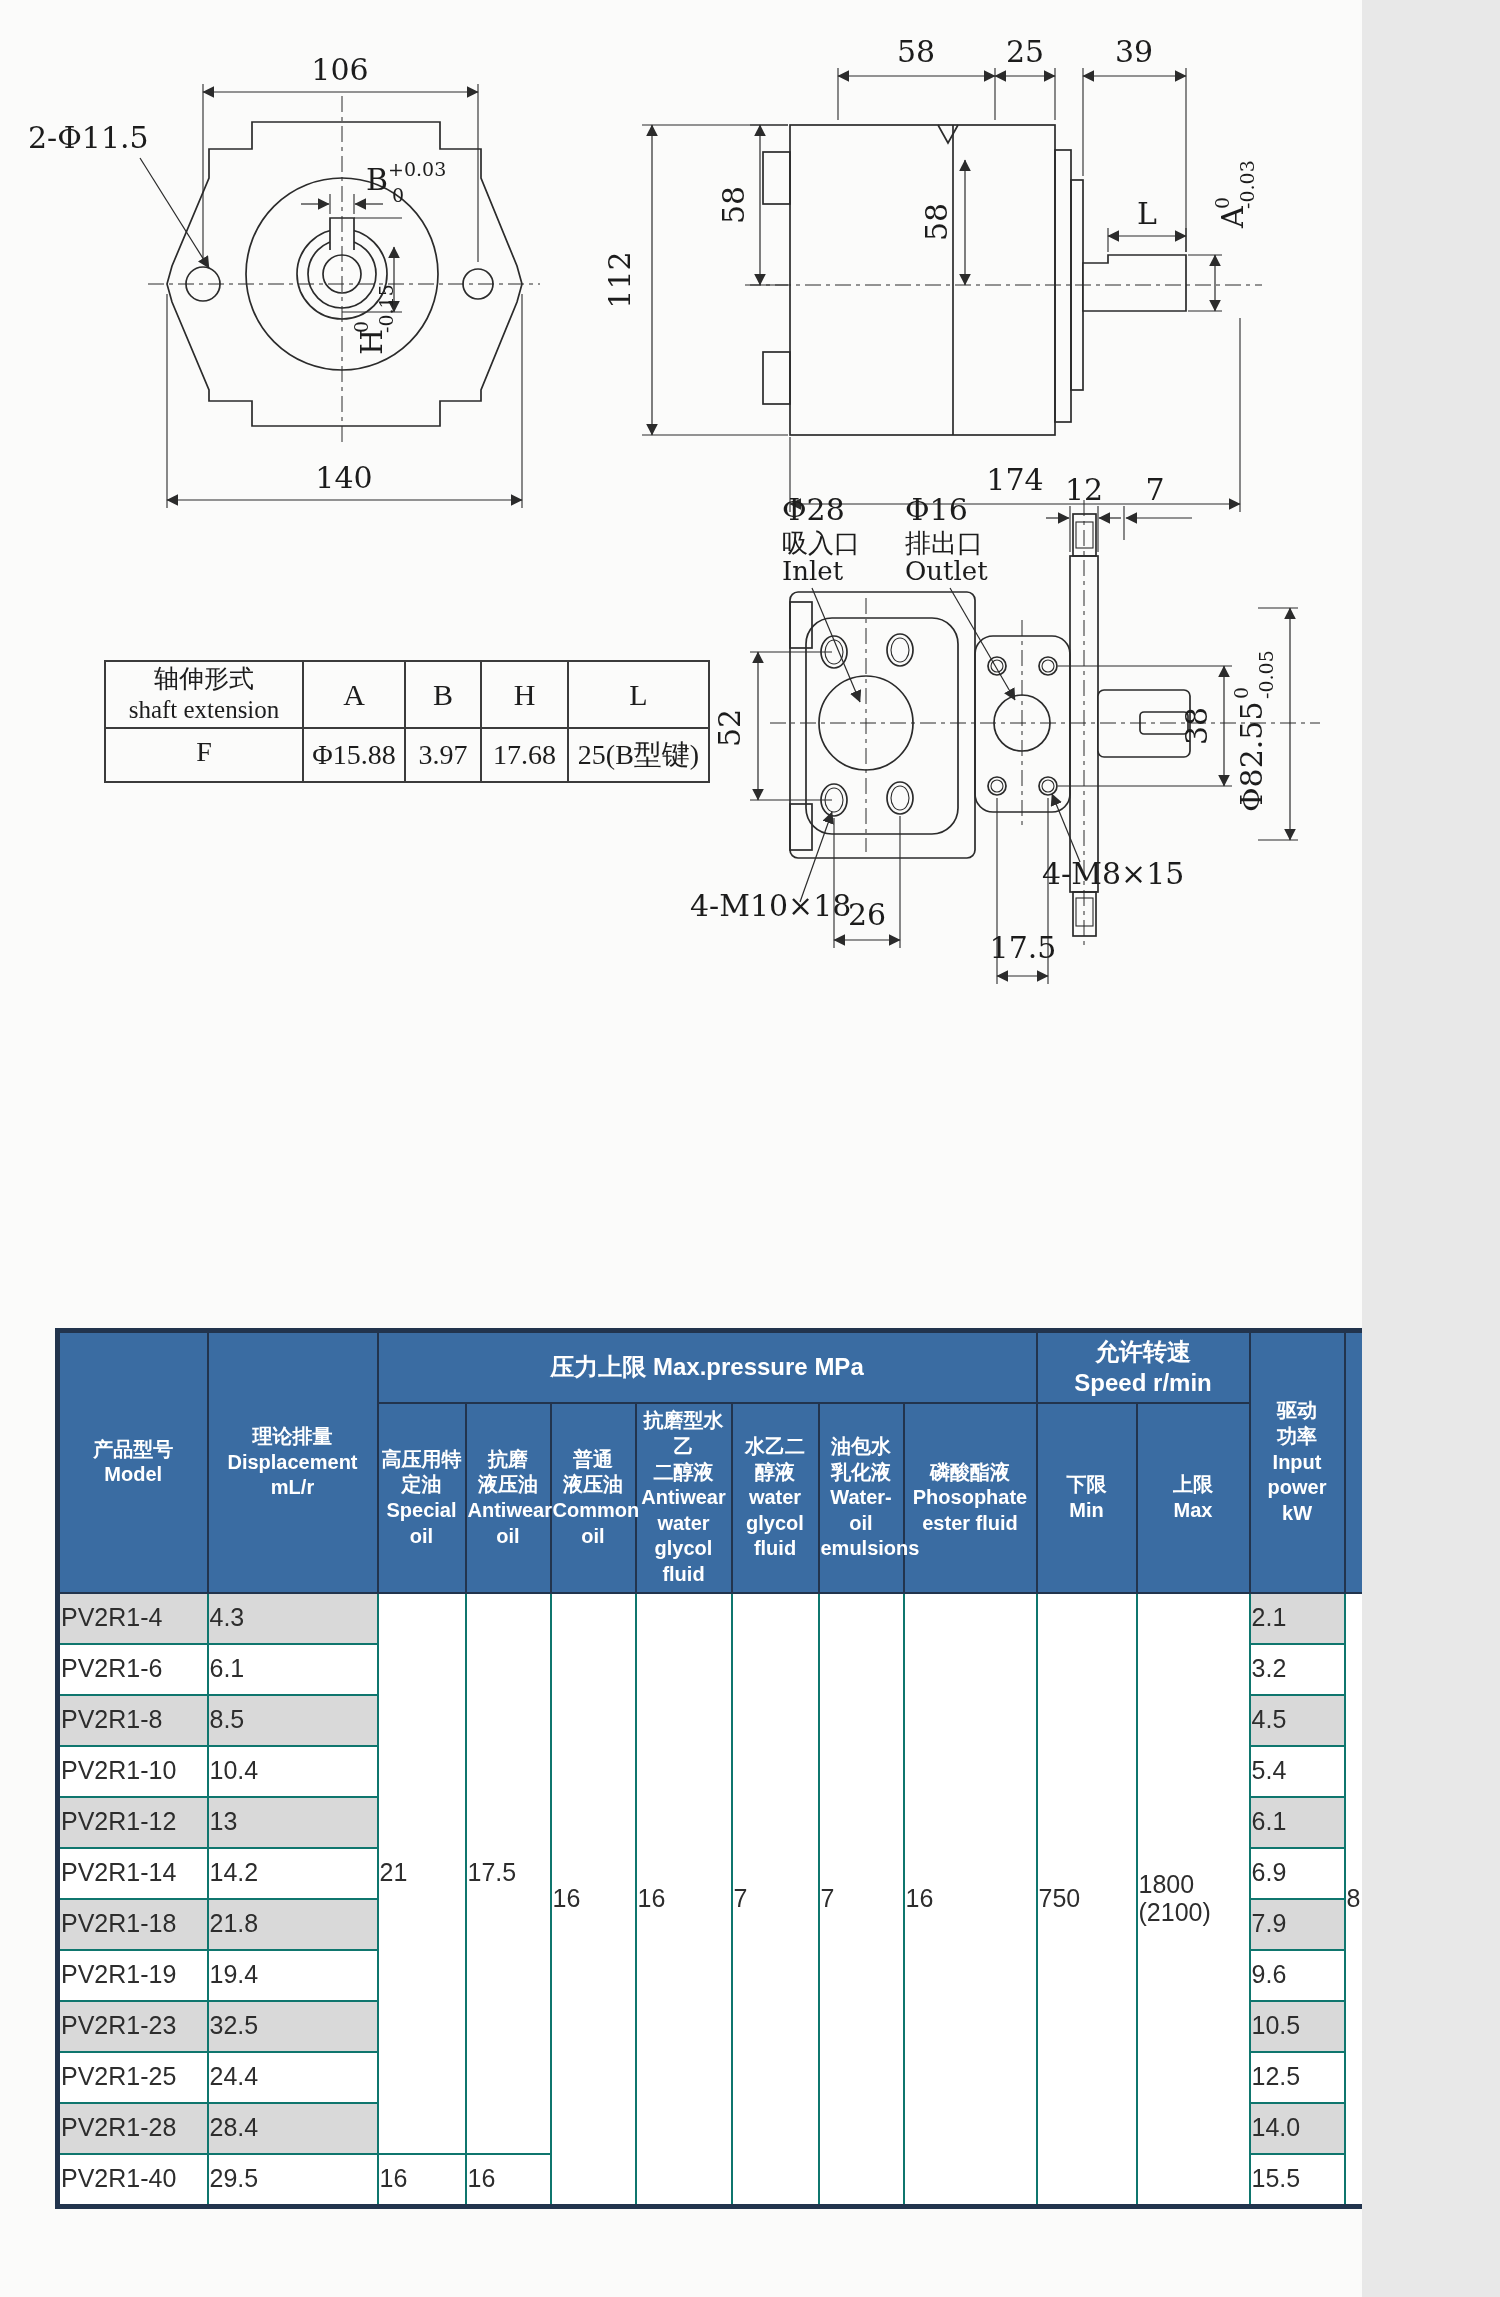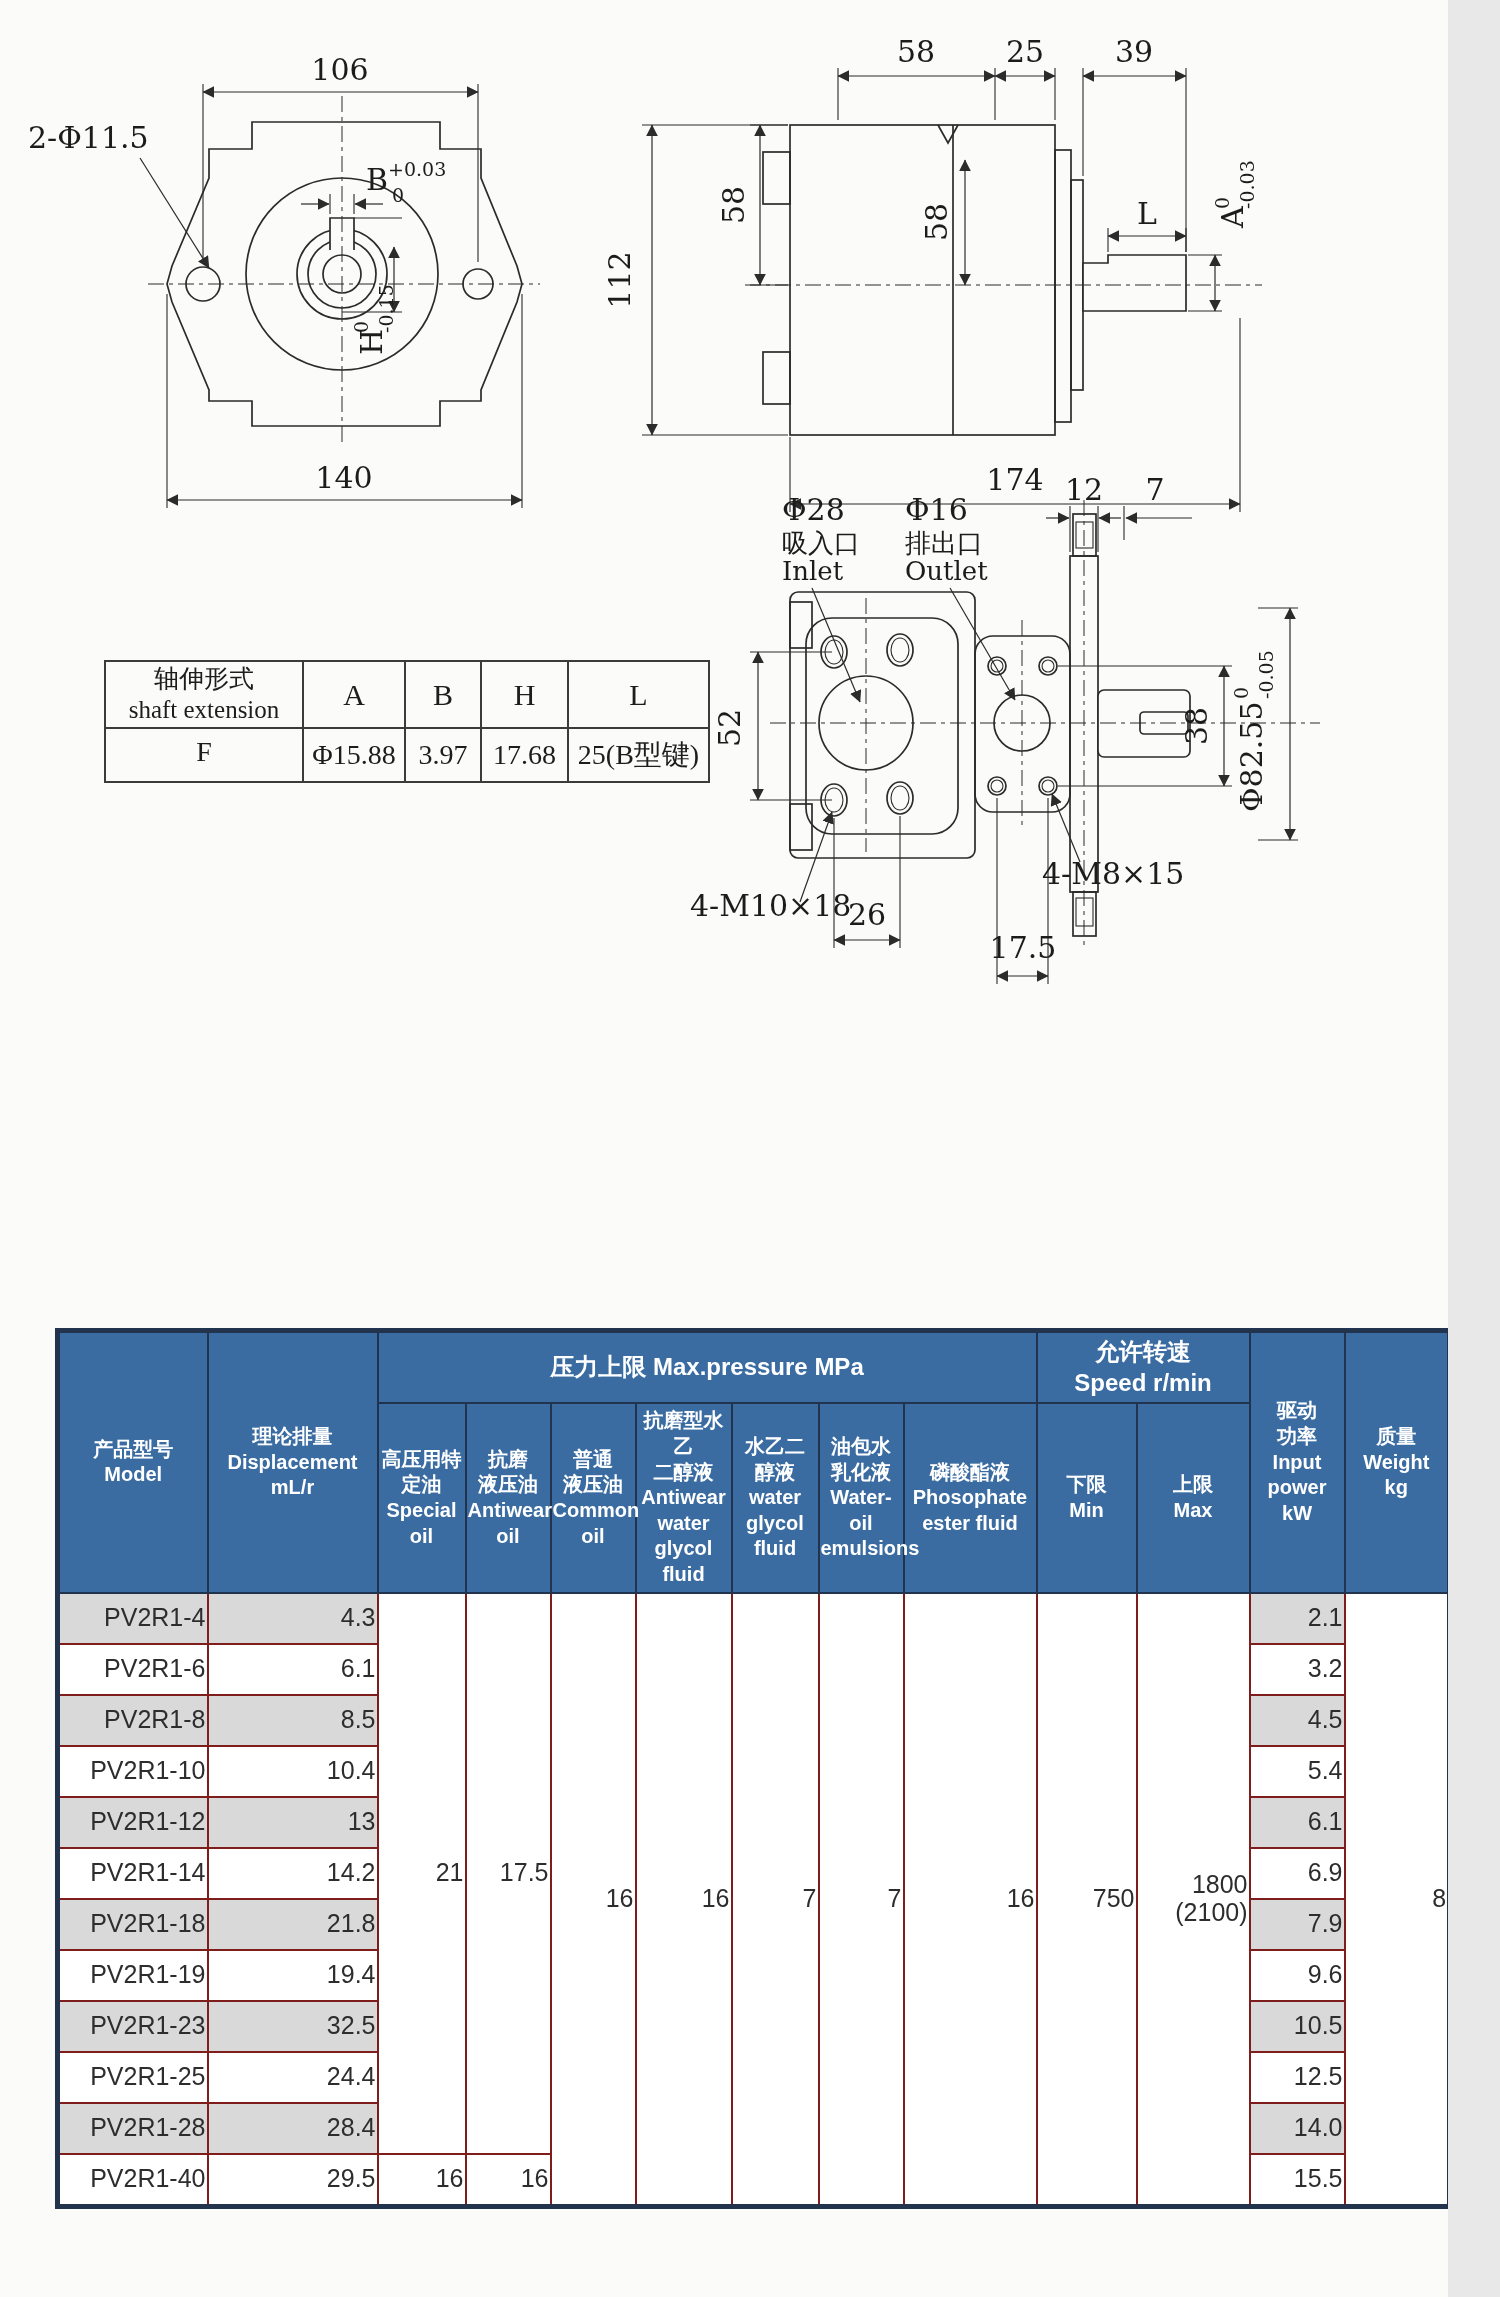--- a/index.html
+++ b/index.html
@@ -1,17 +1,17 @@
 <!DOCTYPE html>
 <html><head>
 <meta charset="utf-8">
 <style>
   html,body{margin:0;padding:0;background:#e8e8e8;}
-  #page{position:relative;width:1448px;height:2297px;background:#fbfbfa;overflow:hidden;
-        font-family:"Liberation Sans",sans-serif;}
+  #page{position:relative;width:1332px;height:2297px;background:#fbfbfa;overflow:hidden;
+        font-family:"Liberation Sans",sans-serif;padding-left:30px;}
   
   #drawing{position:absolute;left:0;top:0;}
   .ln{stroke:#2b2b2b;stroke-width:1.7;fill:none;}
   .fillw{fill:#fbfbfa;}
   .thin{stroke:#2b2b2b;stroke-width:1.1;fill:none;}
   .cl{stroke:#2b2b2b;stroke-width:1;fill:none;stroke-dasharray:16 5 4 5;}
   .dl{stroke:#2b2b2b;stroke-width:1.2;fill:none;}
   svg text{fill:#1c1c1c;}
   .dim{font-family:"DejaVu Serif",serif;font-size:30px;}
   .dimS{font-family:"DejaVu Serif",serif;font-size:19px;}
@@ -24,21 +24,21 @@
   .shaft-table th{font-size:25px;line-height:1.25;}
   .shaft-table .colhead{font-size:30px;}
   .shaft-table td{font-size:28px;}
   .shaft-table sub{font-size:18px;}
   
   .spec{position:absolute;left:55px;top:1328px;width:1392px;border-collapse:collapse;table-layout:fixed;
         border:5px solid #22344d;background:#fff;}
   .spec th{background:#3a6ca2;color:#ffffff;border:2px solid #22344d;font-weight:bold;
            font-size:20px;line-height:1.28;white-space:pre-line;padding:4px 1px;vertical-align:middle;}
   .spec th.band{font-size:24px;}
-  .spec td{border:2px solid #7f1d1d;font-size:25px;color:#2d2d2d;text-align:right;height:47px;
+  .spec td{border:2px solid #0f766e;font-size:25px;color:#2d2d2d;text-align:left;height:47px;
            white-space:pre-line;background:#ffffff;line-height:1.1;vertical-align:middle;}
   .spec td.alt{background:#d9d9d9;}
   .spec tr.hrow1{height:72px;}
   .spec tr.hrow2{height:134px;}
 </style>
 </head>
 <body>
 
 <div id="page">
 

